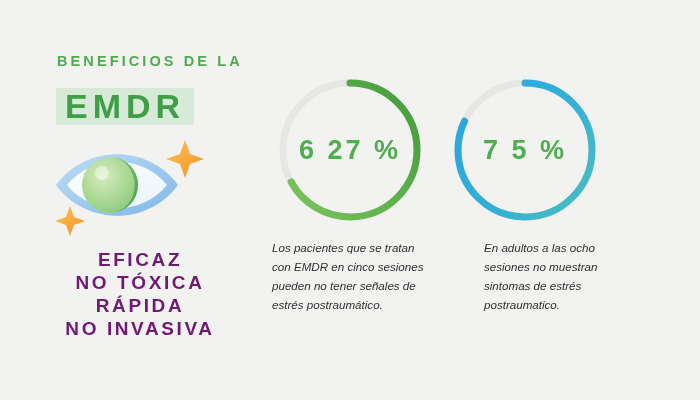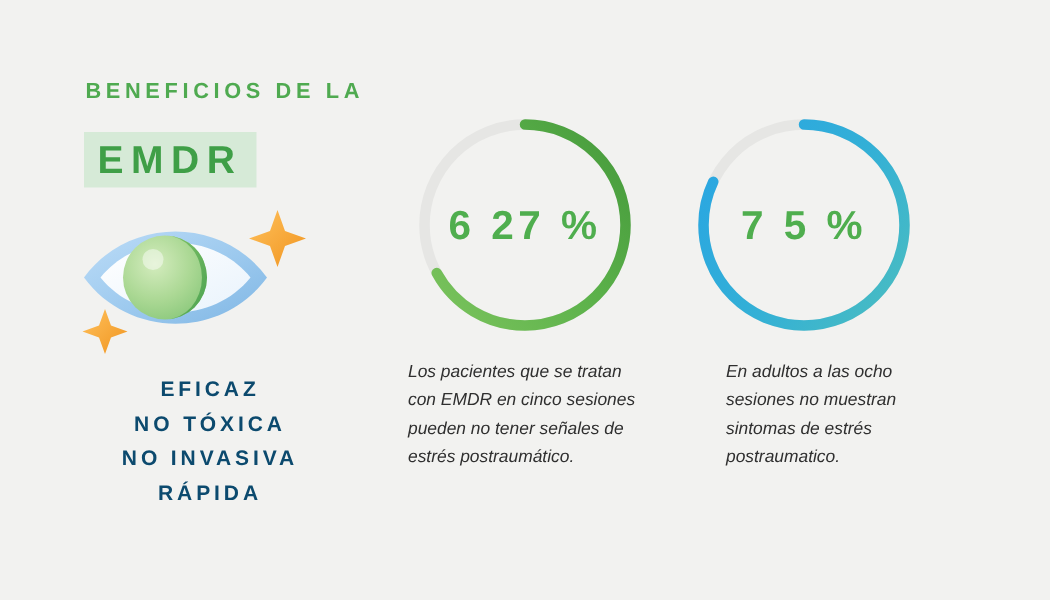--- a/index.html
+++ b/index.html
@@ -43,21 +43,21 @@
     white-space: nowrap;
   }
   .emdr-wrap {
     position: absolute;
     left: 56px;
     top: 88px;
     background: #d6ead7;
     padding: 4px 9px 5px 9px;
   }
   .emdr-text {
-    font-size: 26px;
+    font-size: 34px;
     font-weight: bold;
     letter-spacing: 5px;
     color: #3f9f47;
     line-height: 28px;
   }
 
   
   .eye-art {
     position: absolute;
     left: 48px;
@@ -67,36 +67,36 @@
   }
 
   .bullets {
     position: absolute;
     left: 40px;
     top: 248px;
     width: 200px;
     text-align: center;
   }
   .bullet-line {
-    font-size: 14px;
+    font-size: 19px;
     font-weight: bold;
     letter-spacing: 2.6px;
-    color: #0c4a6e;
+    color: #701a75;
     line-height: 23px;
     white-space: nowrap;
   }
 
   
   .donut {
     position: absolute;
     width: 160px;
     height: 160px;
   }
   .donut-1 { left: 270px; top: 70px; }
-  .donut-2 { left: 456px; top: 70px; text-align: center; }
+  .donut-2 { left: 445px; top: 70px; text-align: center; }
   .donut svg {
     display: block;
     width: 160px;
     height: 160px;
   }
   .donut-label {
     position: absolute;
     left: 0;
     top: 0;
     width: 160px;
@@ -182,22 +182,22 @@
         <circle cx="54" cy="45" r="7" fill="#ffffff" opacity="0.45"></circle>
 
         <path d="M137 12 L142 26 L156 31 L142 36 L137 50 L132 36 L118 31 L132 26 Z" fill="url(#sparkGrad)"></path>
         <path d="M22 78 L26 89 L37 93 L26 97 L22 108 L18 97 L7 93 L18 89 Z" fill="url(#sparkGrad)"></path>
       </svg>
     </div>
 
     <div class="bullets">
       <div class="bullet-line">EFICAZ</div>
       <div class="bullet-line">NO TÓXICA</div>
+      <div class="bullet-line">RÁPIDA</div>
       <div class="bullet-line">NO INVASIVA</div>
-      <div class="bullet-line">RÁPIDA</div>
     </div>
   </div>
 
   <div class="donut donut-1">
     <svg viewBox="0 0 160 160">
       <defs>
         <linearGradient id="grad67" x1="0.15" y1="0" x2="0.9" y2="1">
           <stop offset="0%" stop-color="#79c25c"></stop>
           <stop offset="55%" stop-color="#5bb14a"></stop>
           <stop offset="100%" stop-color="#479b3c"></stop>

